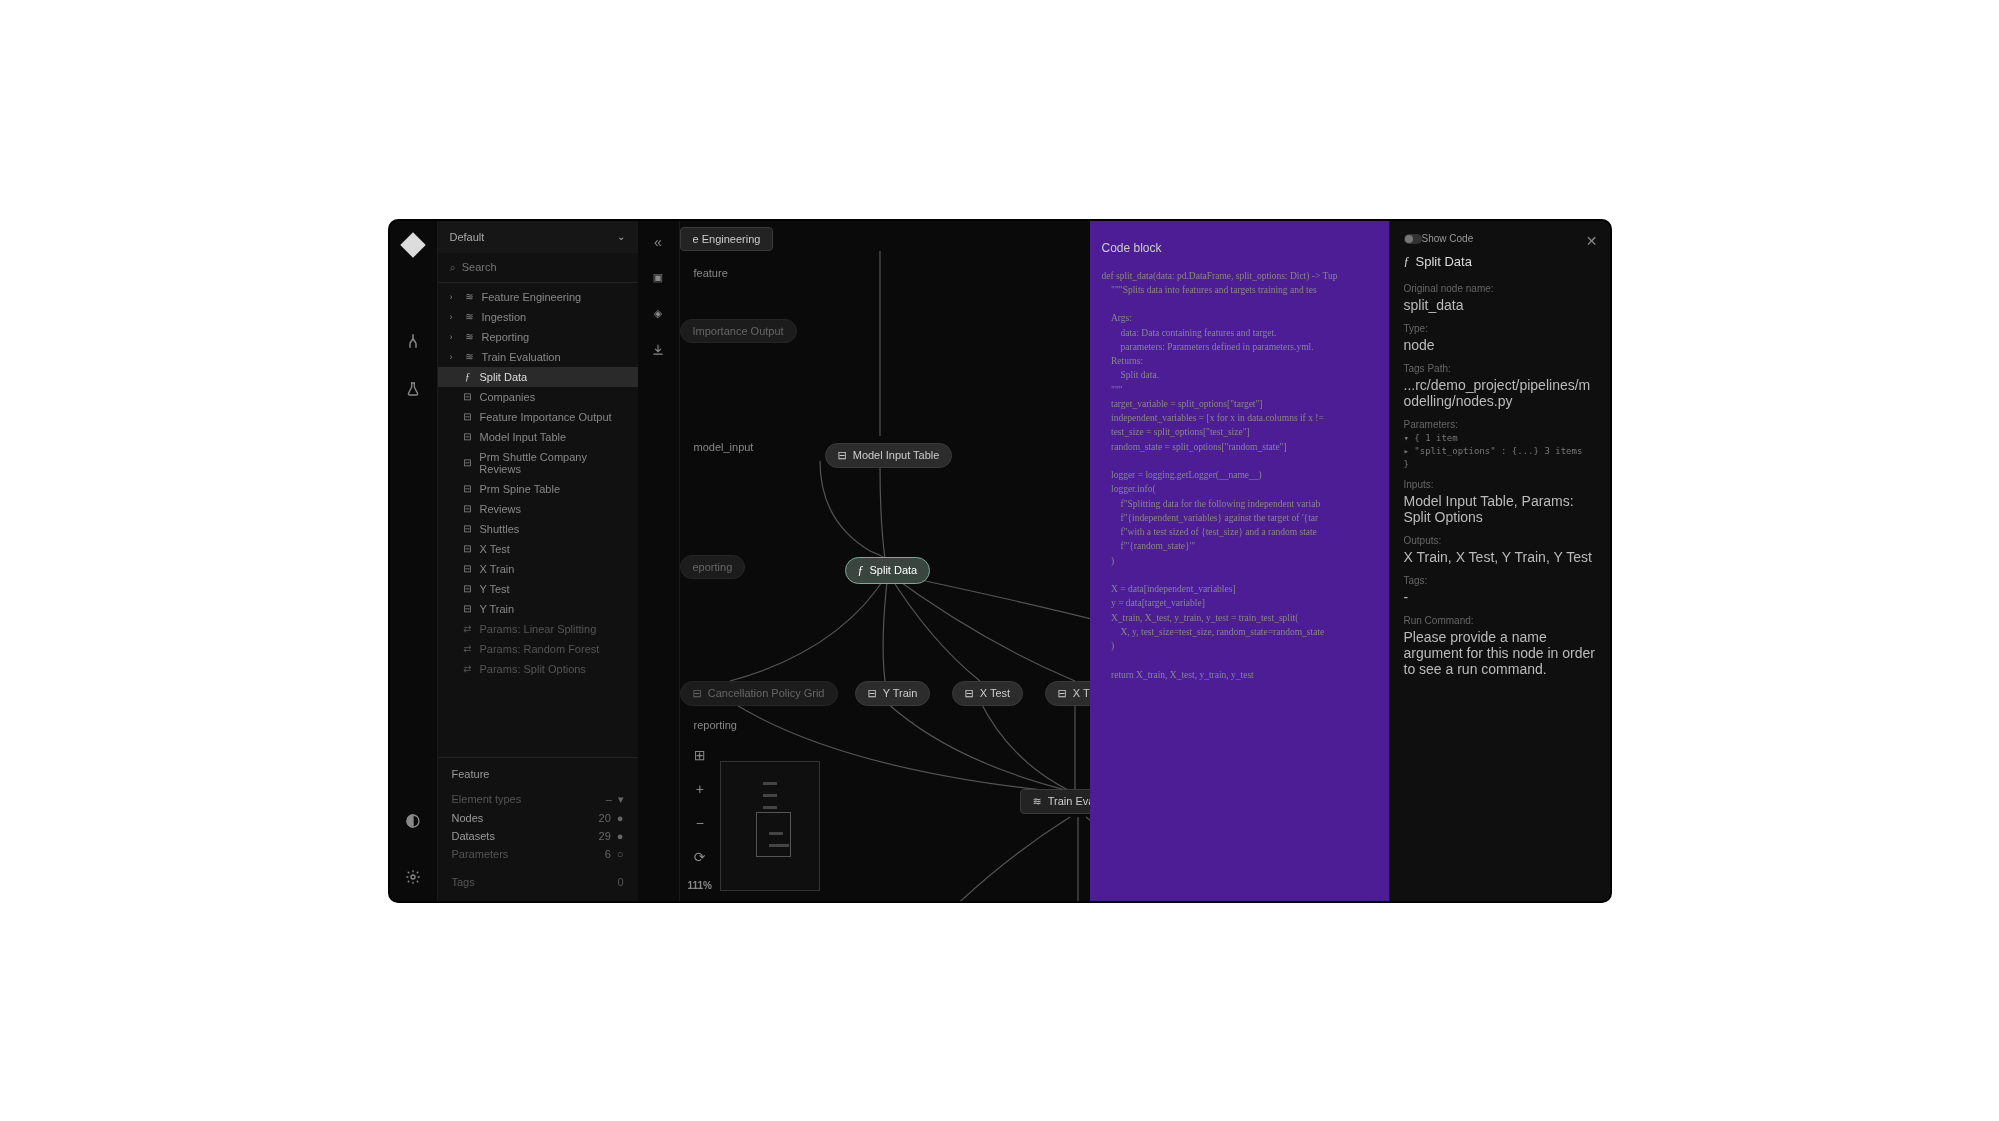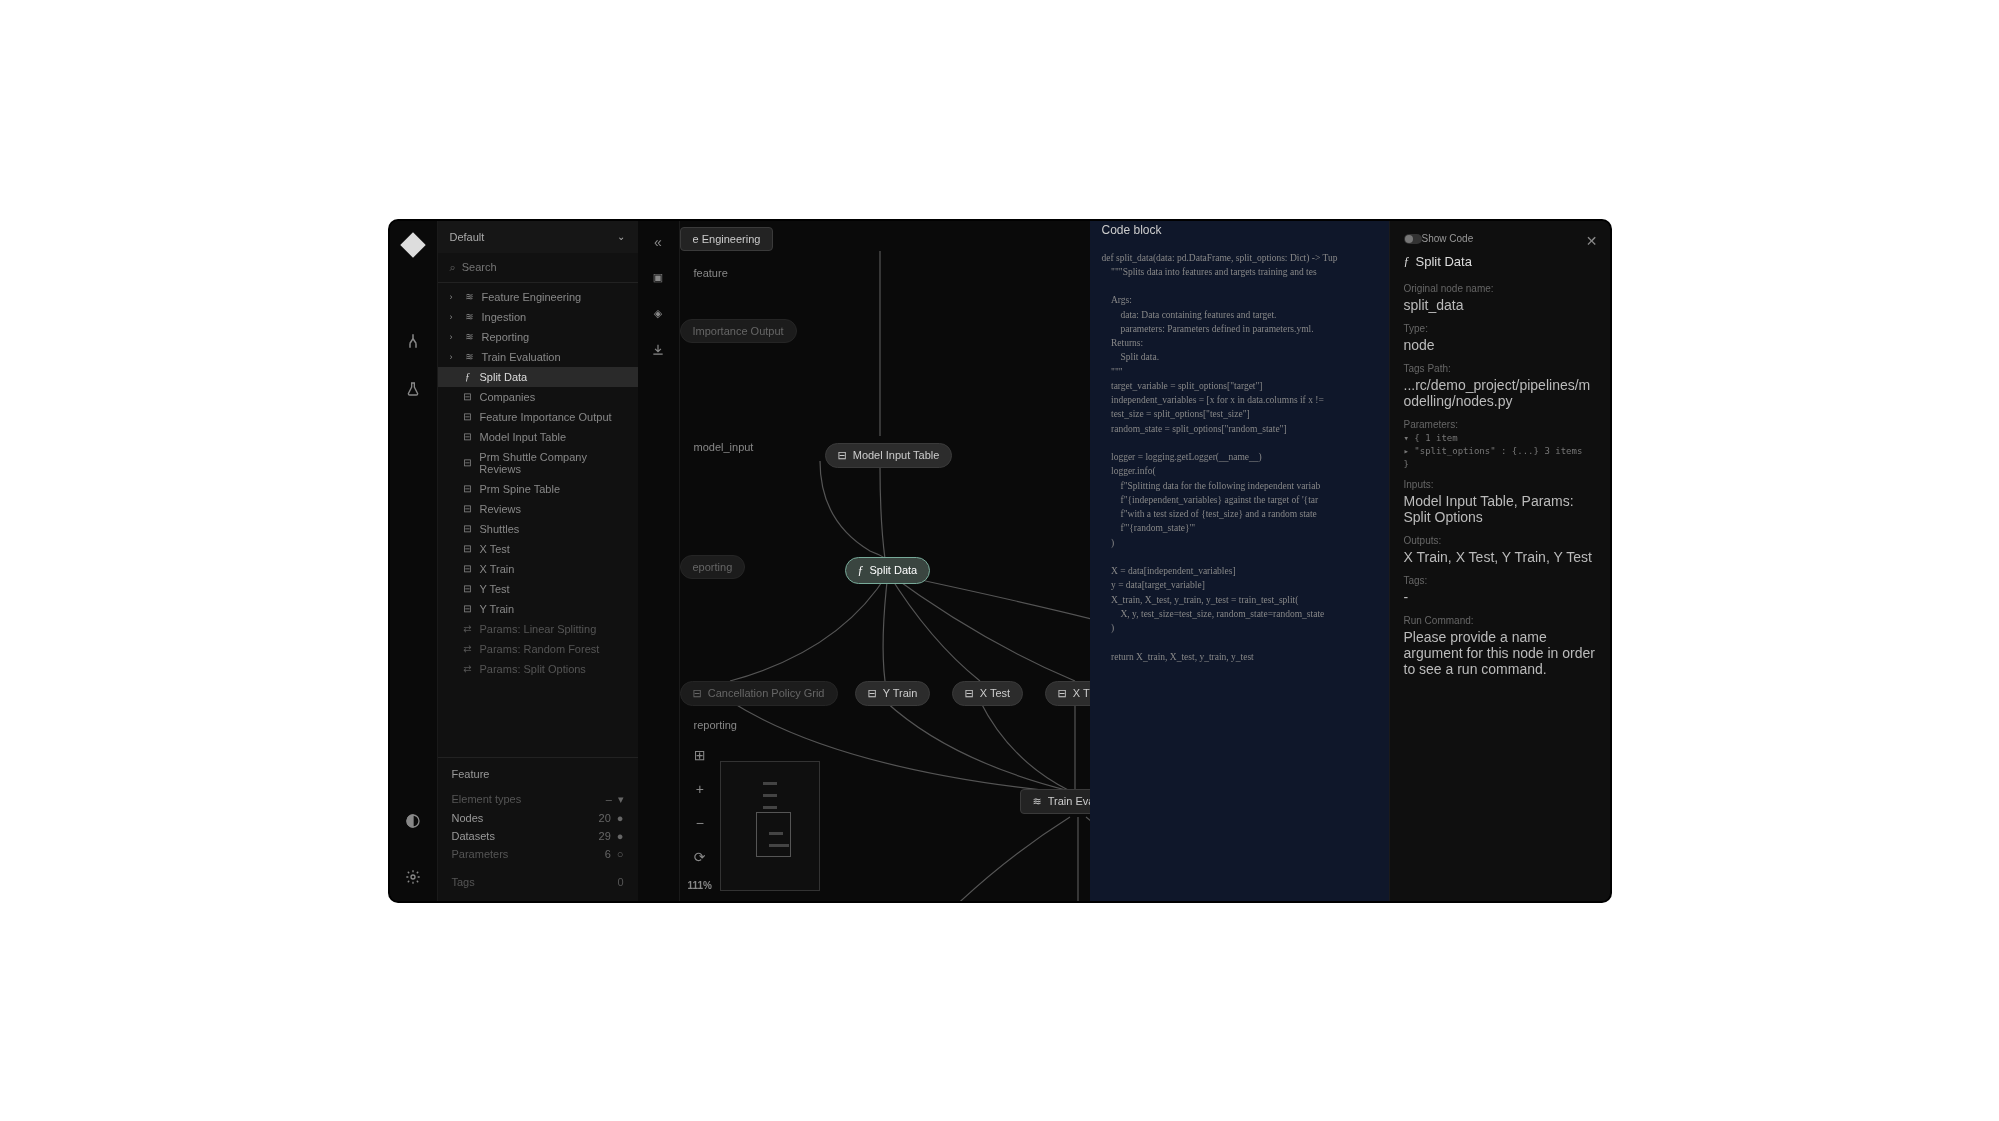--- a/index.html
+++ b/index.html
@@ -33,21 +33,21 @@
 .node.label{background:none;border:none;color:#888;padding:0}
 .node.dim{background:#1c1c1c;color:#666;border-color:#252525}
 svg.edges{position:absolute;top:0;left:0;width:100%;height:100%;pointer-events:none}
 svg.edges path{stroke:#555;stroke-width:1.2;fill:none}
 .tools{position:absolute;left:8px;bottom:10px;display:flex;flex-direction:column;gap:12px;align-items:center}
 .tool-btn{width:22px;height:22px;display:flex;align-items:center;justify-content:center;color:#888;cursor:pointer;font-size:14px}
 .zoom-lbl{font-size:10px;color:#888;font-weight:600}
 .minimap{position:absolute;left:40px;bottom:10px;width:100px;height:130px;border:1px solid #333;background:#0f0f0f}
 .minimap .vp{position:absolute;border:1px solid #555;left:35px;top:50px;width:35px;height:45px}
 .minimap .dot{position:absolute;width:14px;height:3px;background:#444}
-.codepanel{width:300px;background:#0f172a;padding:2px 12px;font-size:10px;color:#aaa;overflow:hidden;border-right:1px solid #1a1a1a}
+.codepanel{width:300px;background:#4c1d95;padding:20px 12px;font-size:10px;color:#aaa;overflow:hidden;border-right:1px solid #1a1a1a}
 .codepanel h3{font-size:12px;font-weight:400;color:#ccc;margin-bottom:14px}
 .codepanel pre{font-family:Liberation Serif, serif;font-size:9.5px;line-height:1.5;color:#888;white-space:pre-wrap;word-break:break-all}
 .meta{width:220px;background:#0f0f0f;padding:12px 14px;font-size:10px;color:#999;position:relative}
 .meta .top{display:flex;align-items:flex-end;margin-bottom:10px}
 .meta .toggle{width:18px;height:10px;background:#333;border-radius:5px;position:relative}
 .meta .toggle::after{content:'';position:absolute;width:8px;height:8px;background:#777;border-radius:50%;top:1px;left:1px}
 .meta .close{position:absolute;top:12px;right:12px;cursor:pointer;color:#888;font-size:14px}
 .meta h3{font-size:13px;color:#ddd;display:flex;align-items:center;gap:6px;margin-bottom:14px;font-weight:400}
 .meta .lbl{color:#666;font-size:10px;margin-top:10px}
 .meta .val{color:#bbb;font-size:14px;margin-top:3px;word-break:break-word}

